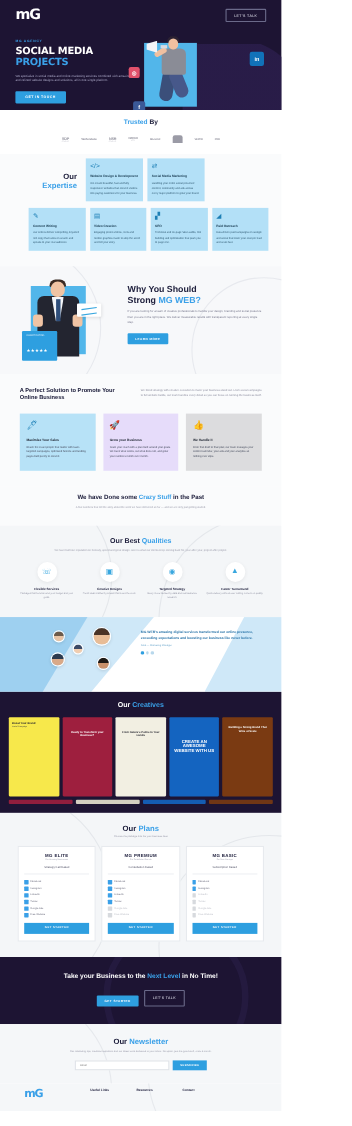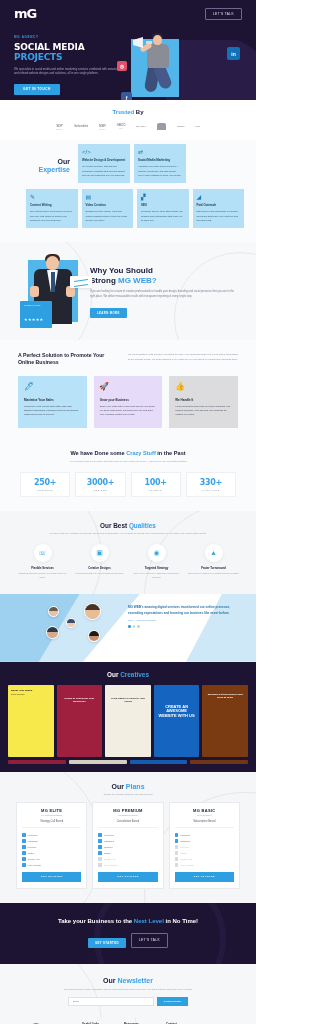--- a/index.html
+++ b/index.html
@@ -81,21 +81,21 @@
   .exp-card.lift{margin-top:-6px;}
   .exp-ico{width:8px;height:8px;margin-bottom:3px;color:#1d7fb5;font-size:6px;line-height:8px;}
   .exp-card h4{font-size:2.9px;font-weight:bold;color:#17394f;line-height:1.35;margin-bottom:2.5px;}
   .exp-card p{font-size:2.4px;line-height:1.75;color:#2e5871;}
   .exp-row2{display:flex;gap:4px;padding:6px 12px 0 26px;}
 
   
   .why{background:#f7f8fa;padding:12px 0 14px;position:relative;overflow:hidden;}
   .why::before{content:"";position:absolute;left:-60px;top:-20px;width:150px;height:150px;border:1px solid #e7e9ee;border-radius:50%;}
   .why::after{content:"";position:absolute;right:-50px;top:10px;width:130px;height:130px;border:1px solid #e7e9ee;border-radius:50%;}
-  .why-wrap{display:flex;gap:0;padding:0 18px;position:relative;z-index:2;align-items:center;}
+  .why-wrap{display:flex;gap:26px;padding:0 18px;position:relative;z-index:2;}
   .why-img{position:relative;width:72px;height:72px;}
   .why-sq{position:absolute;left:10px;top:6px;width:50px;height:62px;background:#52b6ea;}
   .man-head{position:absolute;left:28px;top:2px;width:13px;height:14px;background:#f0c4a4;border-radius:50% 50% 45% 45%;}
   .man-hair{position:absolute;left:27px;top:0px;width:15px;height:7px;background:#3a2a22;border-radius:7px 7px 2px 2px;}
   .man-suit{position:absolute;left:16px;top:15px;width:38px;height:55px;background:#232530;border-radius:6px 6px 0 0;}
   .man-shirt{position:absolute;left:29px;top:16px;width:11px;height:22px;background:#f4f6f9;clip-path:polygon(0 0,100% 0,65% 100%,35% 100%);}
   .man-tie{position:absolute;left:33px;top:18px;width:3.5px;height:20px;background:#2f4e7a;}
   .man-h1{position:absolute;left:12px;top:32px;width:9px;height:11px;background:#f0c4a4;border-radius:3px;}
   .man-h2{position:absolute;left:48px;top:32px;width:9px;height:11px;background:#f0c4a4;border-radius:3px;}
   .why-bubble{position:absolute;right:-2px;top:22px;width:22px;height:12px;background:#fff;border-radius:1px;box-shadow:0 1px 3px rgba(0,0,0,.1);}
@@ -404,38 +404,20 @@
         <span class="ic">👍</span>
         <h5>We Handle It</h5>
         <p>From first draft to final post, our team manages your content calendar, your ads and your analytics so nothing ever slips.</p>
       </div>
     </div>
   </section>
 
   <section class="stats">
     <h3 class="stats-h"><span>We have Done some </span><span class="accent">Crazy Stuff</span><span> in the Past</span></h3>
     <p class="stats-p">A few numbers that tell the story about the work we have delivered so far — and we are only just getting started.</p>
-    <div class="stats-row">
-      <div class="stat-box">
-          <div class="stat-n">250+</div>
-          <div class="stat-l">PROJECTS</div>
-        </div>
-      <div class="stat-box">
-          <div class="stat-n">3000+</div>
-          <div class="stat-l">DESIGNS</div>
-        </div>
-      <div class="stat-box">
-          <div class="stat-n">100+</div>
-          <div class="stat-l">CLIENTS</div>
-        </div>
-      <div class="stat-box">
-          <div class="stat-n">330+</div>
-          <div class="stat-l">CAMPAIGNS</div>
-        </div>
-    </div>
   </section>
 
   <section class="qualities">
     <h3 class="q-h"><span>Our Best </span><span class="accent">Qualities</span></h3>
     <p class="q-p">We have built our reputation on honesty, speed and great design. Here is what our clients keep coming back for, year after year, project after project.</p>
     <div class="q-row">
       <div class="q-item">
           <div class="q-circ">☏</div>
           <h6>Flexible Services</h6>
           <p>Packages that bend around your budget and your goals.</p>

